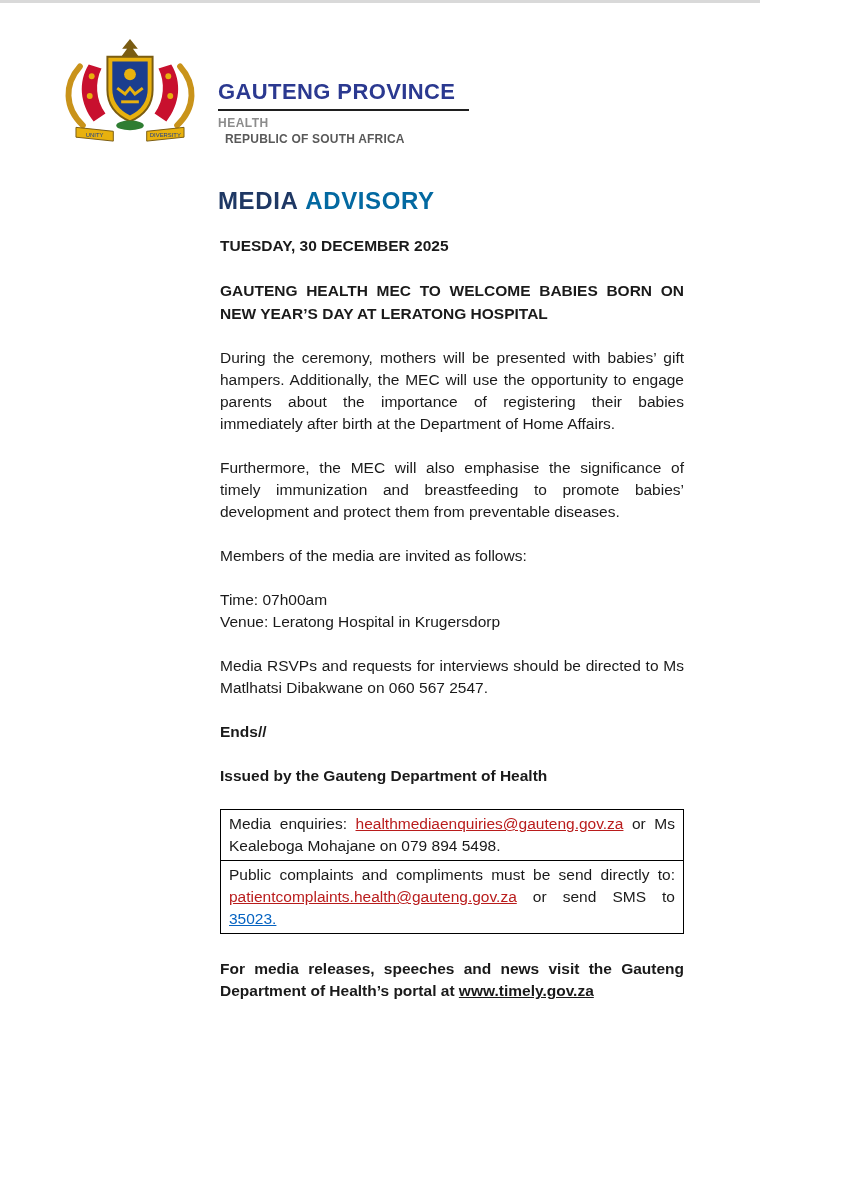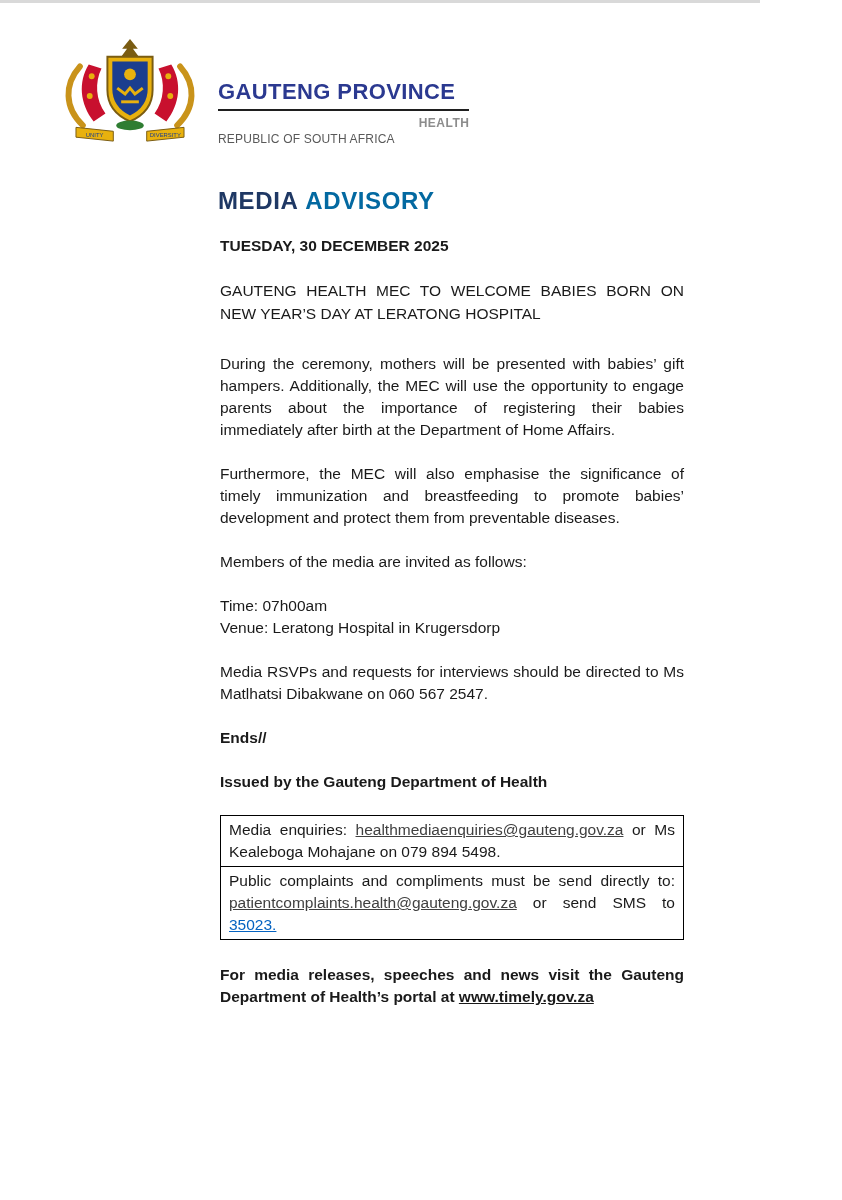--- a/index.html
+++ b/index.html
@@ -16,43 +16,43 @@
 
   
   .masthead { position: relative; height: 232px; }
   .crest { position: absolute; left: 56px; top: 34px; width: 148px; height: 110px; }
   .org-block { position: absolute; left: 218px; top: 76px; }
   .org-name {
     font-size: 22px; font-weight: bold; color: #2b3990;
     letter-spacing: 0.4px; display: inline-block;
     border-bottom: 2px solid #1f1f1f; padding-bottom: 4px; padding-right: 14px;
   }
-  .org-dept { margin-top: 5px; font-size: 12px; font-weight: bold; color: #8c8c8c; letter-spacing: 0.5px; text-align: right; }
-  .org-country { margin-top: 2px; font-size: 12px; font-weight: normal; color: #595959; letter-spacing: 0.2px; }
+  .org-dept { margin-top: 5px; font-size: 12px; font-weight: bold; color: #8c8c8c; letter-spacing: 0.5px; }
+  .org-country { margin-top: 2px; font-size: 12px; font-weight: bold; color: #595959; letter-spacing: 0.2px; margin-left: 7px; }
 
   .doc-type { position: absolute; left: 218px; top: 184px; font-size: 24px; font-weight: bold; letter-spacing: 0.6px; }
   .doc-type .primary { color: #1F3864; }
   .doc-type .secondary { color: #0369a1; margin-left: 7px; }
 
   
   .content {
     margin: 0 76px 0 220px;
     font-size: 15.5px; line-height: 22px;
     text-align: justify;
   }
   .content p { margin-bottom: 22px; }
   .bold { font-weight: bold; }
-  .headline { font-size: 15.5px; font-weight: normal; margin-bottom: 28px; line-height: 23px; }
+  .headline { font-size: 15.5px; font-weight: bold; margin-bottom: 22px; line-height: 23px; }
   .details p { margin-bottom: 0; }
   .details { margin-bottom: 22px; }
 
   .enquiry-box { border: 1px solid #000; margin-bottom: 24px; }
   .enquiry-row { padding: 3px 8px; }
   .enquiry-row + .enquiry-row { border-top: 1px solid #000; }
-  a.link { color: #404040; text-decoration: underline; }
+  a.link { color: #b91c1c; text-decoration: underline; }
   a.sms-link { color: #0563C1; text-decoration: underline; }
   a.portal-link { color: inherit; font-weight: bold; text-decoration: underline; }
 </style>
 </head>
 <body>
 
 <div class="page">
 
   <div class="top-rule"></div>
 

